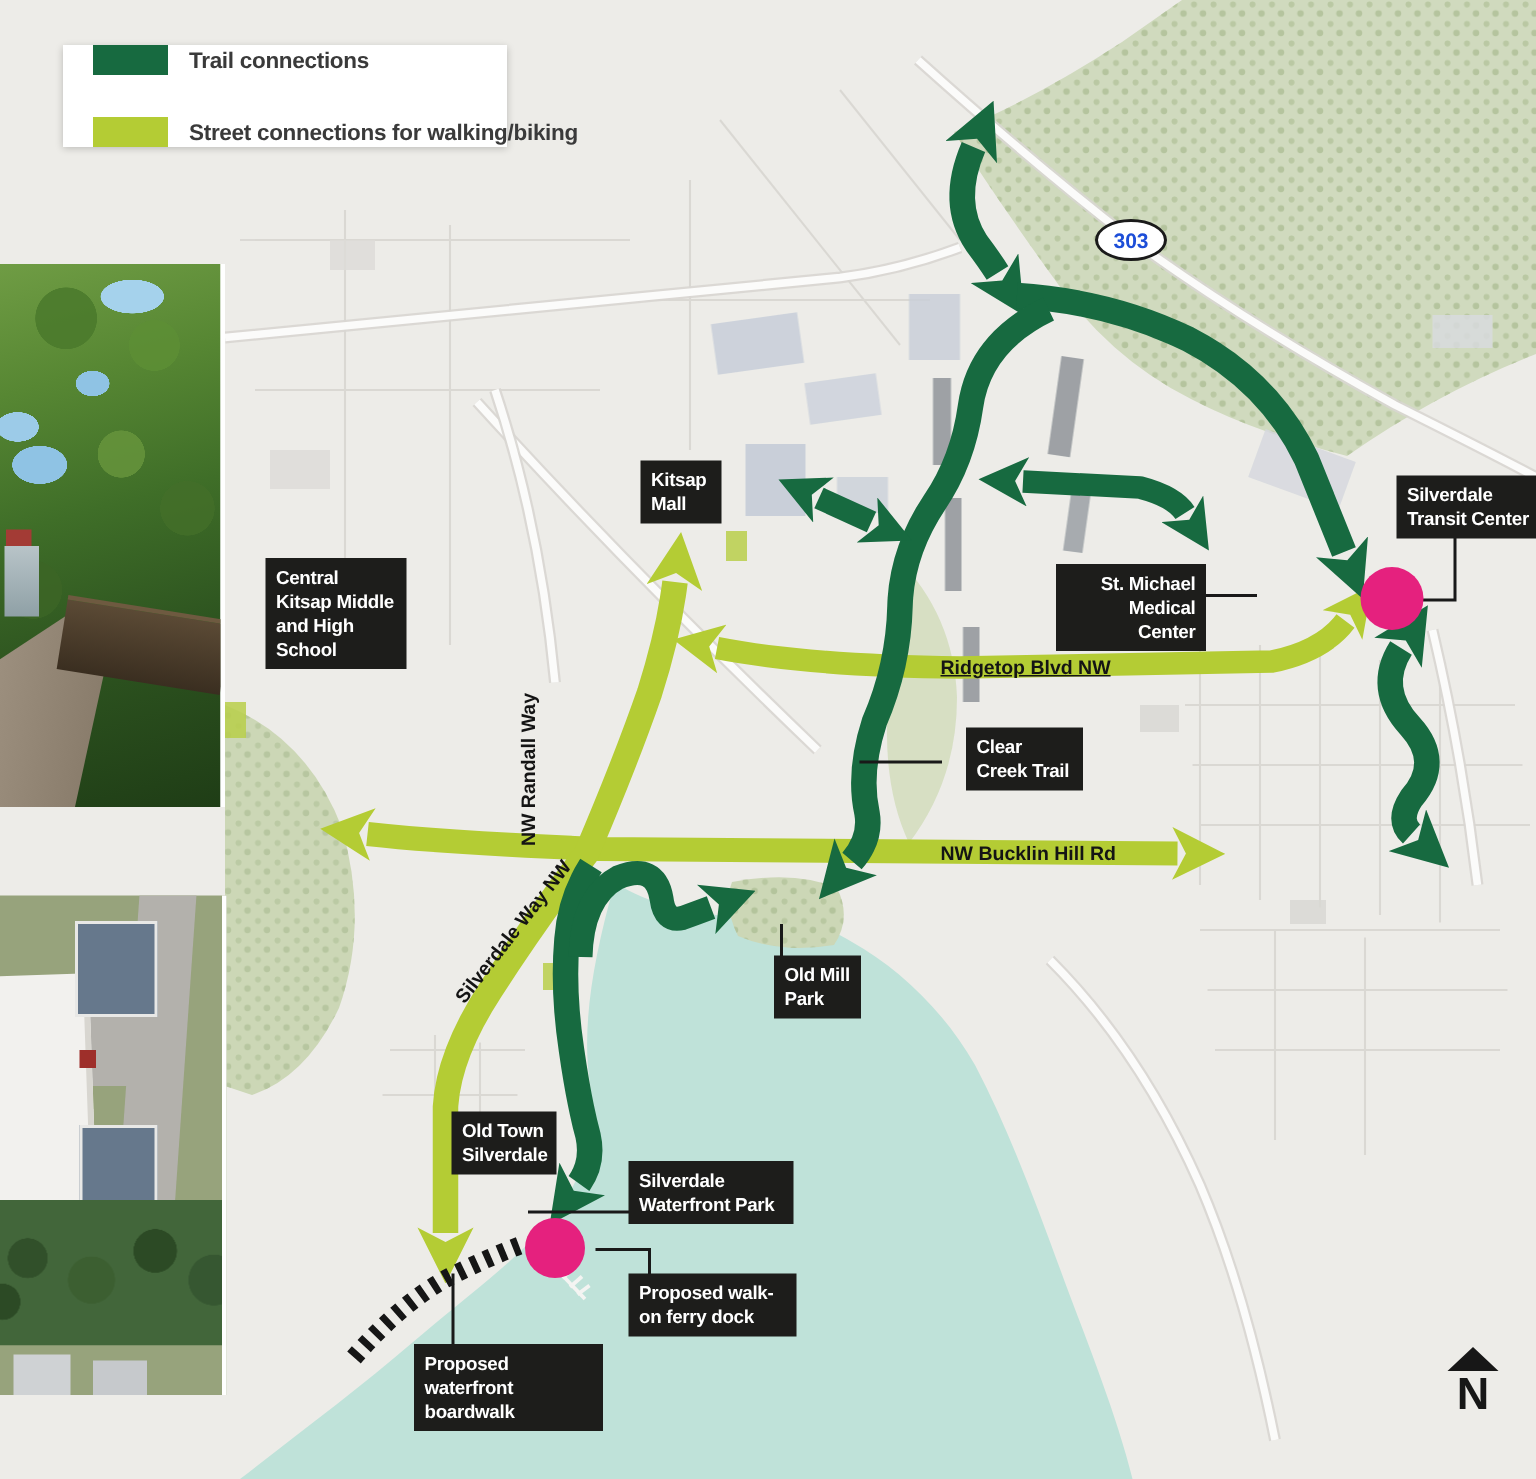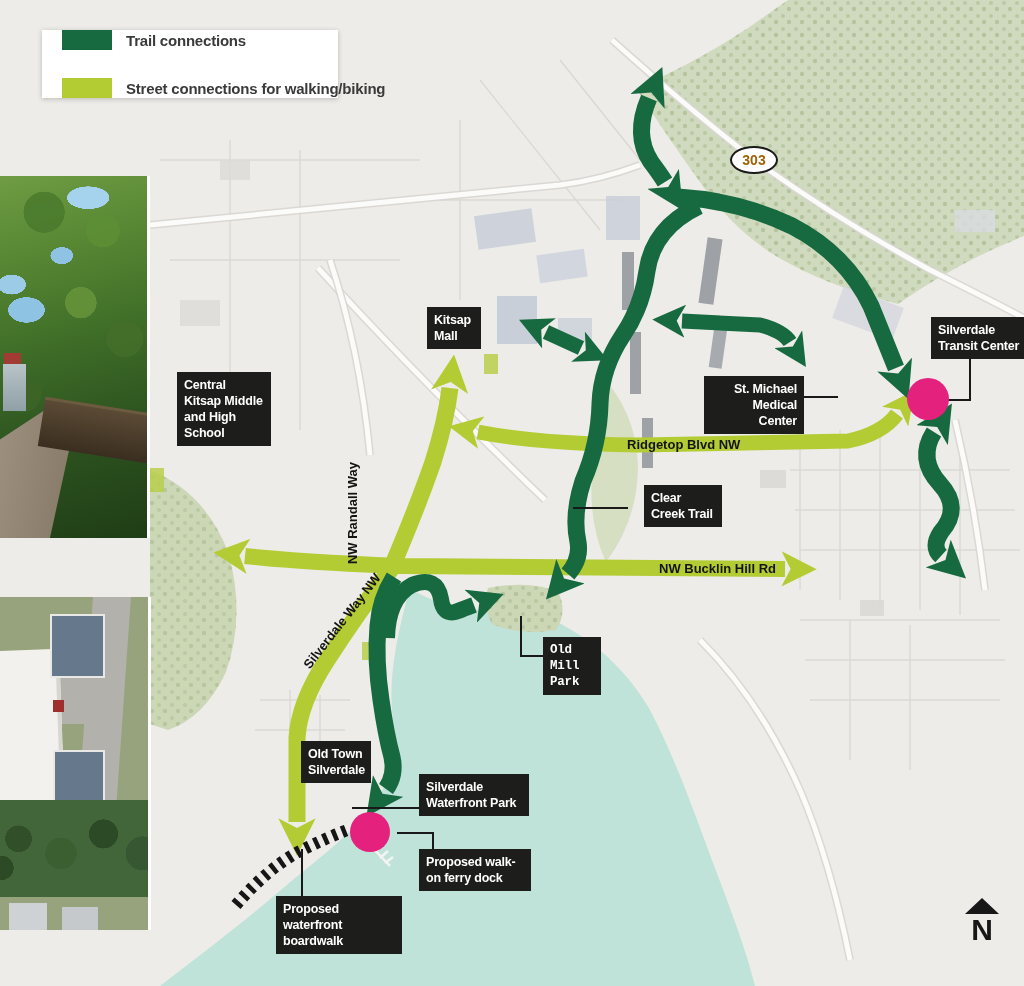--- a/index.html
+++ b/index.html
@@ -17,21 +17,21 @@
 
   
   .maplabel{position:absolute;background:#1d1d1b;color:#fff;font-weight:bold;font-size:12.5px;
     line-height:1.28;padding:5px 7px;letter-spacing:-0.2px;z-index:25;}
   
   .streetlabel{position:absolute;color:#141414;font-weight:bold;font-size:13px;white-space:nowrap;z-index:24;}
 
   
   .shield{position:absolute;left:730px;top:146px;width:44px;height:24px;background:#fff;
     border:2.5px solid #1a1a1a;border-radius:50%;display:flex;align-items:center;justify-content:center;
-    font-weight:bold;font-size:14px;color:#a16207;z-index:22;}
+    font-weight:bold;font-size:14px;color:#1d4ed8;z-index:22;}
 
   
   .north{position:absolute;left:958px;top:898px;width:48px;text-align:center;z-index:26;}
   .north-tri{width:0;height:0;margin:0 auto;border-left:17px solid transparent;
     border-right:17px solid transparent;border-bottom:16px solid #171717;}
   .north-n{font-weight:bold;font-size:30px;color:#171717;line-height:1.05;}
 
   
   .photo1{position:absolute;left:0;top:176px;width:147px;height:362px;overflow:hidden;z-index:20;
     border-right:3px solid #fff;
@@ -252,28 +252,28 @@
     </div>
   </div>
 
   <div class="shield">303</div>
 
   <div class="maplabel" style="left:427px;top:307px;width:40px;">Kitsap Mall</div>
   <div class="maplabel" style="left:177px;top:372px;width:80px;">Central Kitsap Middle and High School</div>
   <div class="maplabel" style="left:704px;top:376px;width:86px;text-align:right;">St. Michael Medical Center</div>
   <div class="maplabel" style="left:931px;top:317px;width:86px;">Silverdale Transit Center</div>
   <div class="maplabel" style="left:644px;top:485px;width:64px;">Clear Creek Trail</div>
-  <div class="maplabel" style="left:543px;top:637px;width:44px;font-family:Liberation Mono, monospace;">Old Mill Park</div>
+  <div class="maplabel" style="left:516px;top:637px;width:44px;">Old Mill Park</div>
   <div class="maplabel" style="left:301px;top:741px;width:56px;">Old Town Silverdale</div>
   <div class="maplabel" style="left:419px;top:774px;width:96px;">Silverdale Waterfront Park</div>
   <div class="maplabel" style="left:419px;top:849px;width:98px;">Proposed walk-on ferry dock</div>
   <div class="maplabel" style="left:276px;top:896px;width:112px;">Proposed waterfront boardwalk</div>
 
-  <div class="streetlabel" style="left:627px;top:437px;">Ridgetop Blvd NW</div>
-  <div class="streetlabel" style="left:627px;top:561px;margin-left:32px;">NW Bucklin Hill Rd</div>
+  <div class="streetlabel" style="left:627px;top:437px;text-decoration:underline;">Ridgetop Blvd NW</div>
+  <div class="streetlabel" style="left:627px;top:561px;">NW Bucklin Hill Rd</div>
   <div class="streetlabel" style="left:352px;top:513px;transform:translate(-50%,-50%) rotate(-90deg);">NW Randall Way</div>
   <div class="streetlabel" style="left:342px;top:621px;transform:translate(-50%,-50%) rotate(-52deg);">Silverdale Way NW</div>
 
   <div class="north">
     <div class="north-tri"></div>
     <div class="north-n">N</div>
   </div>
 
 </div>
 

